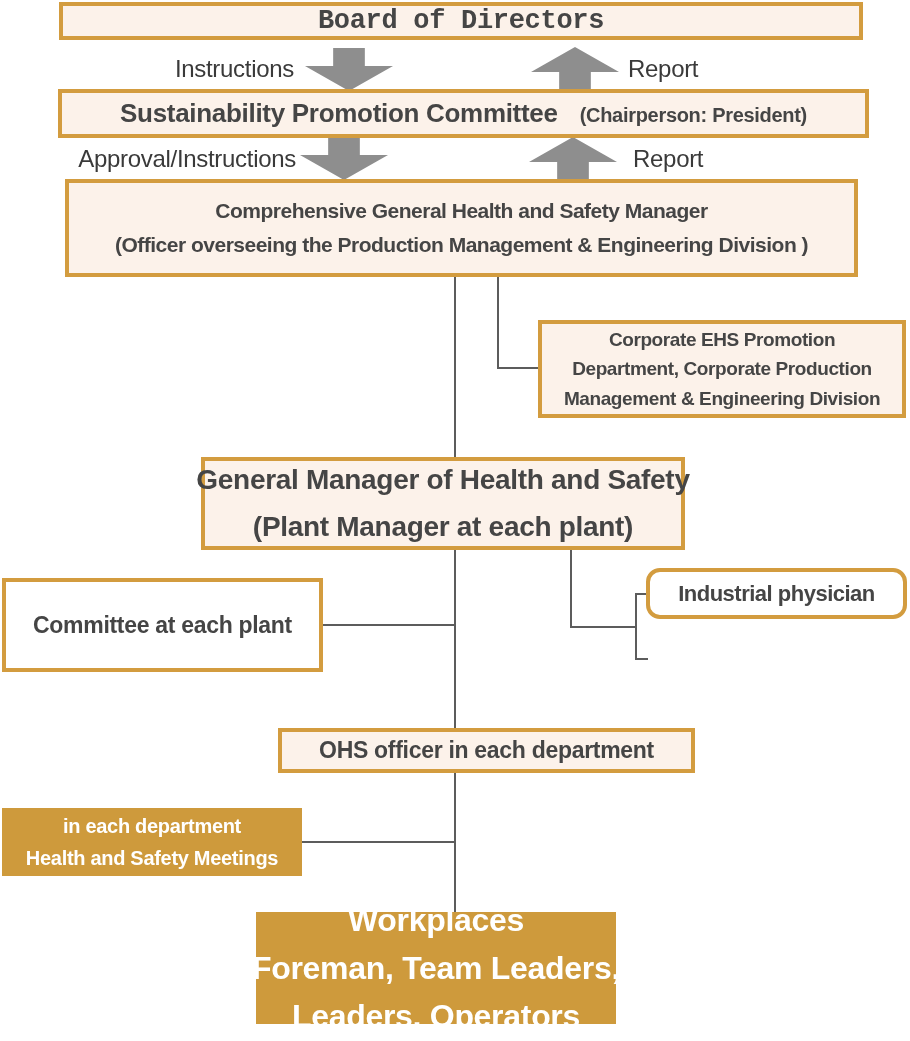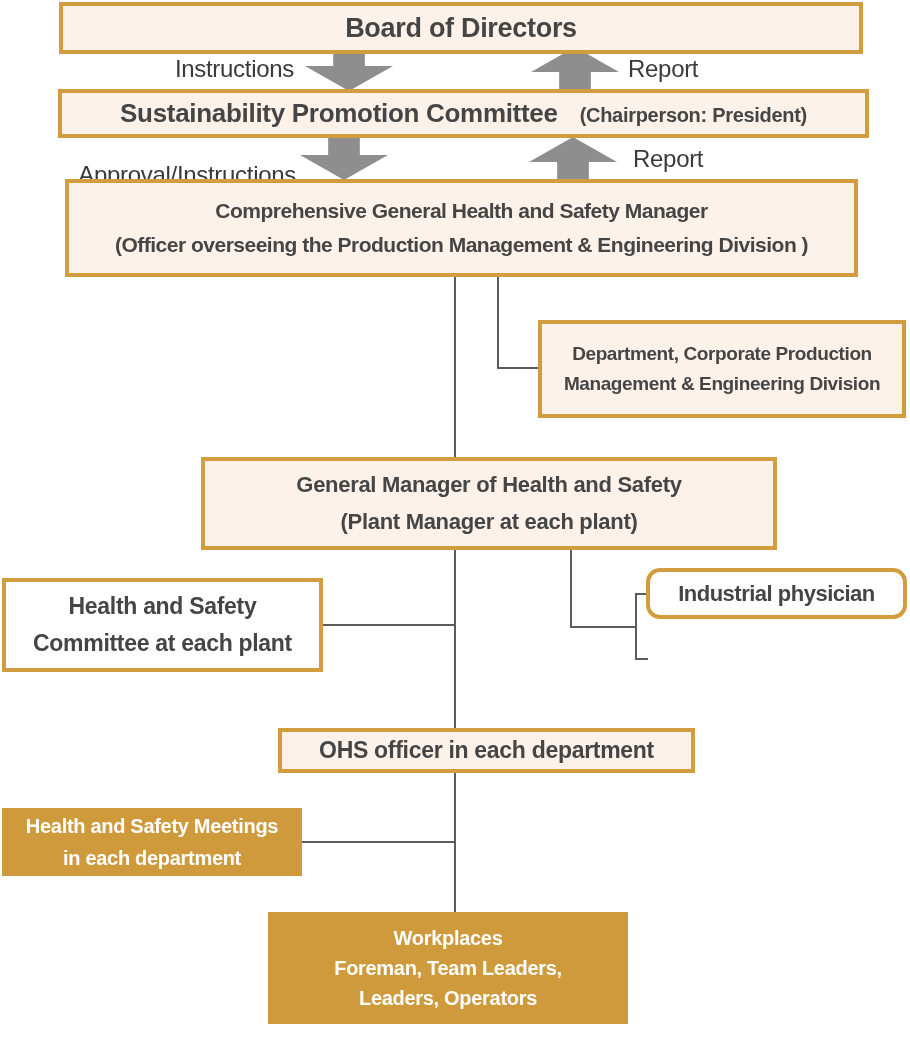--- a/index.html
+++ b/index.html
@@ -49,69 +49,69 @@
   <div class="line" style="left:635px;top:593px;width:13px;height:2px;"></div>
   <div class="line" style="left:635px;top:658px;width:13px;height:2px;"></div>
   <div class="line" style="left:321px;top:624px;width:134px;height:2px;"></div>
   <div class="line" style="left:300px;top:841px;width:155px;height:2px;"></div>
 
   <span class="flowlabel" style="right:616px;top:55px;">Instructions</span>
   <div class="blockarrow down" style="left:305px;top:48px;"></div>
   <div class="blockarrow up" style="left:531px;top:47px;"></div>
   <span class="flowlabel" style="left:628px;top:55px;">Report</span>
 
-  <span class="flowlabel" style="right:614px;top:145px;margin-top:16px;">Approval/Instructions</span>
+  <span class="flowlabel" style="right:614px;top:145px;">Approval/Instructions</span>
   <div class="blockarrow down" style="left:300px;top:137px;"></div>
   <div class="blockarrow up" style="left:529px;top:137px;"></div>
   <span class="flowlabel" style="left:633px;top:145px;">Report</span>
 
-  <div class="box" style="left:59px;top:2px;width:804px;height:52px;font-size:27px;">
+  <div class="box" style="left:59px;top:2px;width:804px;height:38px;font-size:27px;font-family:Liberation Mono, monospace;">
     <span class="nw">Board of Directors</span>
   </div>
 
   <div class="box" style="left:58px;top:89px;width:811px;height:49px;">
     <span class="sus-row">
       <span style="font-size:26px;">Sustainability Promotion Committee</span>
       <span style="font-size:20px;">(Chairperson: President)</span>
     </span>
   </div>
 
   <div class="box" style="left:65px;top:179px;width:793px;height:98px;font-size:21px;line-height:1.62;letter-spacing:-0.5px;">
     <span class="nw">Comprehensive General Health and Safety Manager</span>
     <span class="nw">(Officer overseeing the Production Management &amp; Engineering Division )</span>
   </div>
 
   <div class="box" style="left:538px;top:320px;width:368px;height:98px;font-size:19px;line-height:1.56;letter-spacing:-0.4px;">
+    <span class="nw">Corporate EHS Promotion</span>
     <span class="nw">Department, Corporate Production</span>
     <span class="nw">Management &amp; Engineering Division</span>
   </div>
 
-  <div class="box" style="left:201px;top:457px;width:576px;height:93px;font-size:22px;line-height:1.65;">
+  <div class="box" style="left:201px;top:457px;width:484px;height:93px;font-size:28px;line-height:1.65;">
     <span class="nw">General Manager of Health and Safety</span>
     <span class="nw">(Plant Manager at each plant)</span>
   </div>
 
   <div class="box white" style="left:2px;top:578px;width:321px;height:94px;font-size:23px;line-height:1.6;">
-    <span class="nw">Health and Safety</span>
     <span class="nw">Committee at each plant</span>
   </div>
 
   <div class="box white" style="left:646px;top:568px;width:261px;height:51px;font-size:22px;letter-spacing:-0.5px;border-radius:14px;">
     <span class="nw">Industrial physician</span>
   </div>
 
 
   <div class="box" style="left:243px;top:728px;width:417px;height:45px;font-size:23px;margin-left:35px;">
     <span class="nw">OHS officer in each department</span>
   </div>
 
   <div class="box solid" style="left:2px;top:808px;width:300px;height:68px;font-size:20px;line-height:1.6;">
+    <span class="nw">in each department</span>
     <span class="nw">Health and Safety Meetings</span>
-    <span class="nw">in each department</span>
   </div>
 
-  <div class="box solid" style="left:256px;top:912px;width:360px;height:112px;font-size:20px;line-height:1.5;margin-left:12px;">
+  <div class="box solid" style="left:256px;top:912px;width:360px;height:112px;font-size:32px;line-height:1.5;">
     <span class="nw">Workplaces</span>
     <span class="nw">Foreman, Team Leaders,</span>
     <span class="nw">Leaders, Operators</span>
   </div>
 
 </div>
 
 </body></html>

